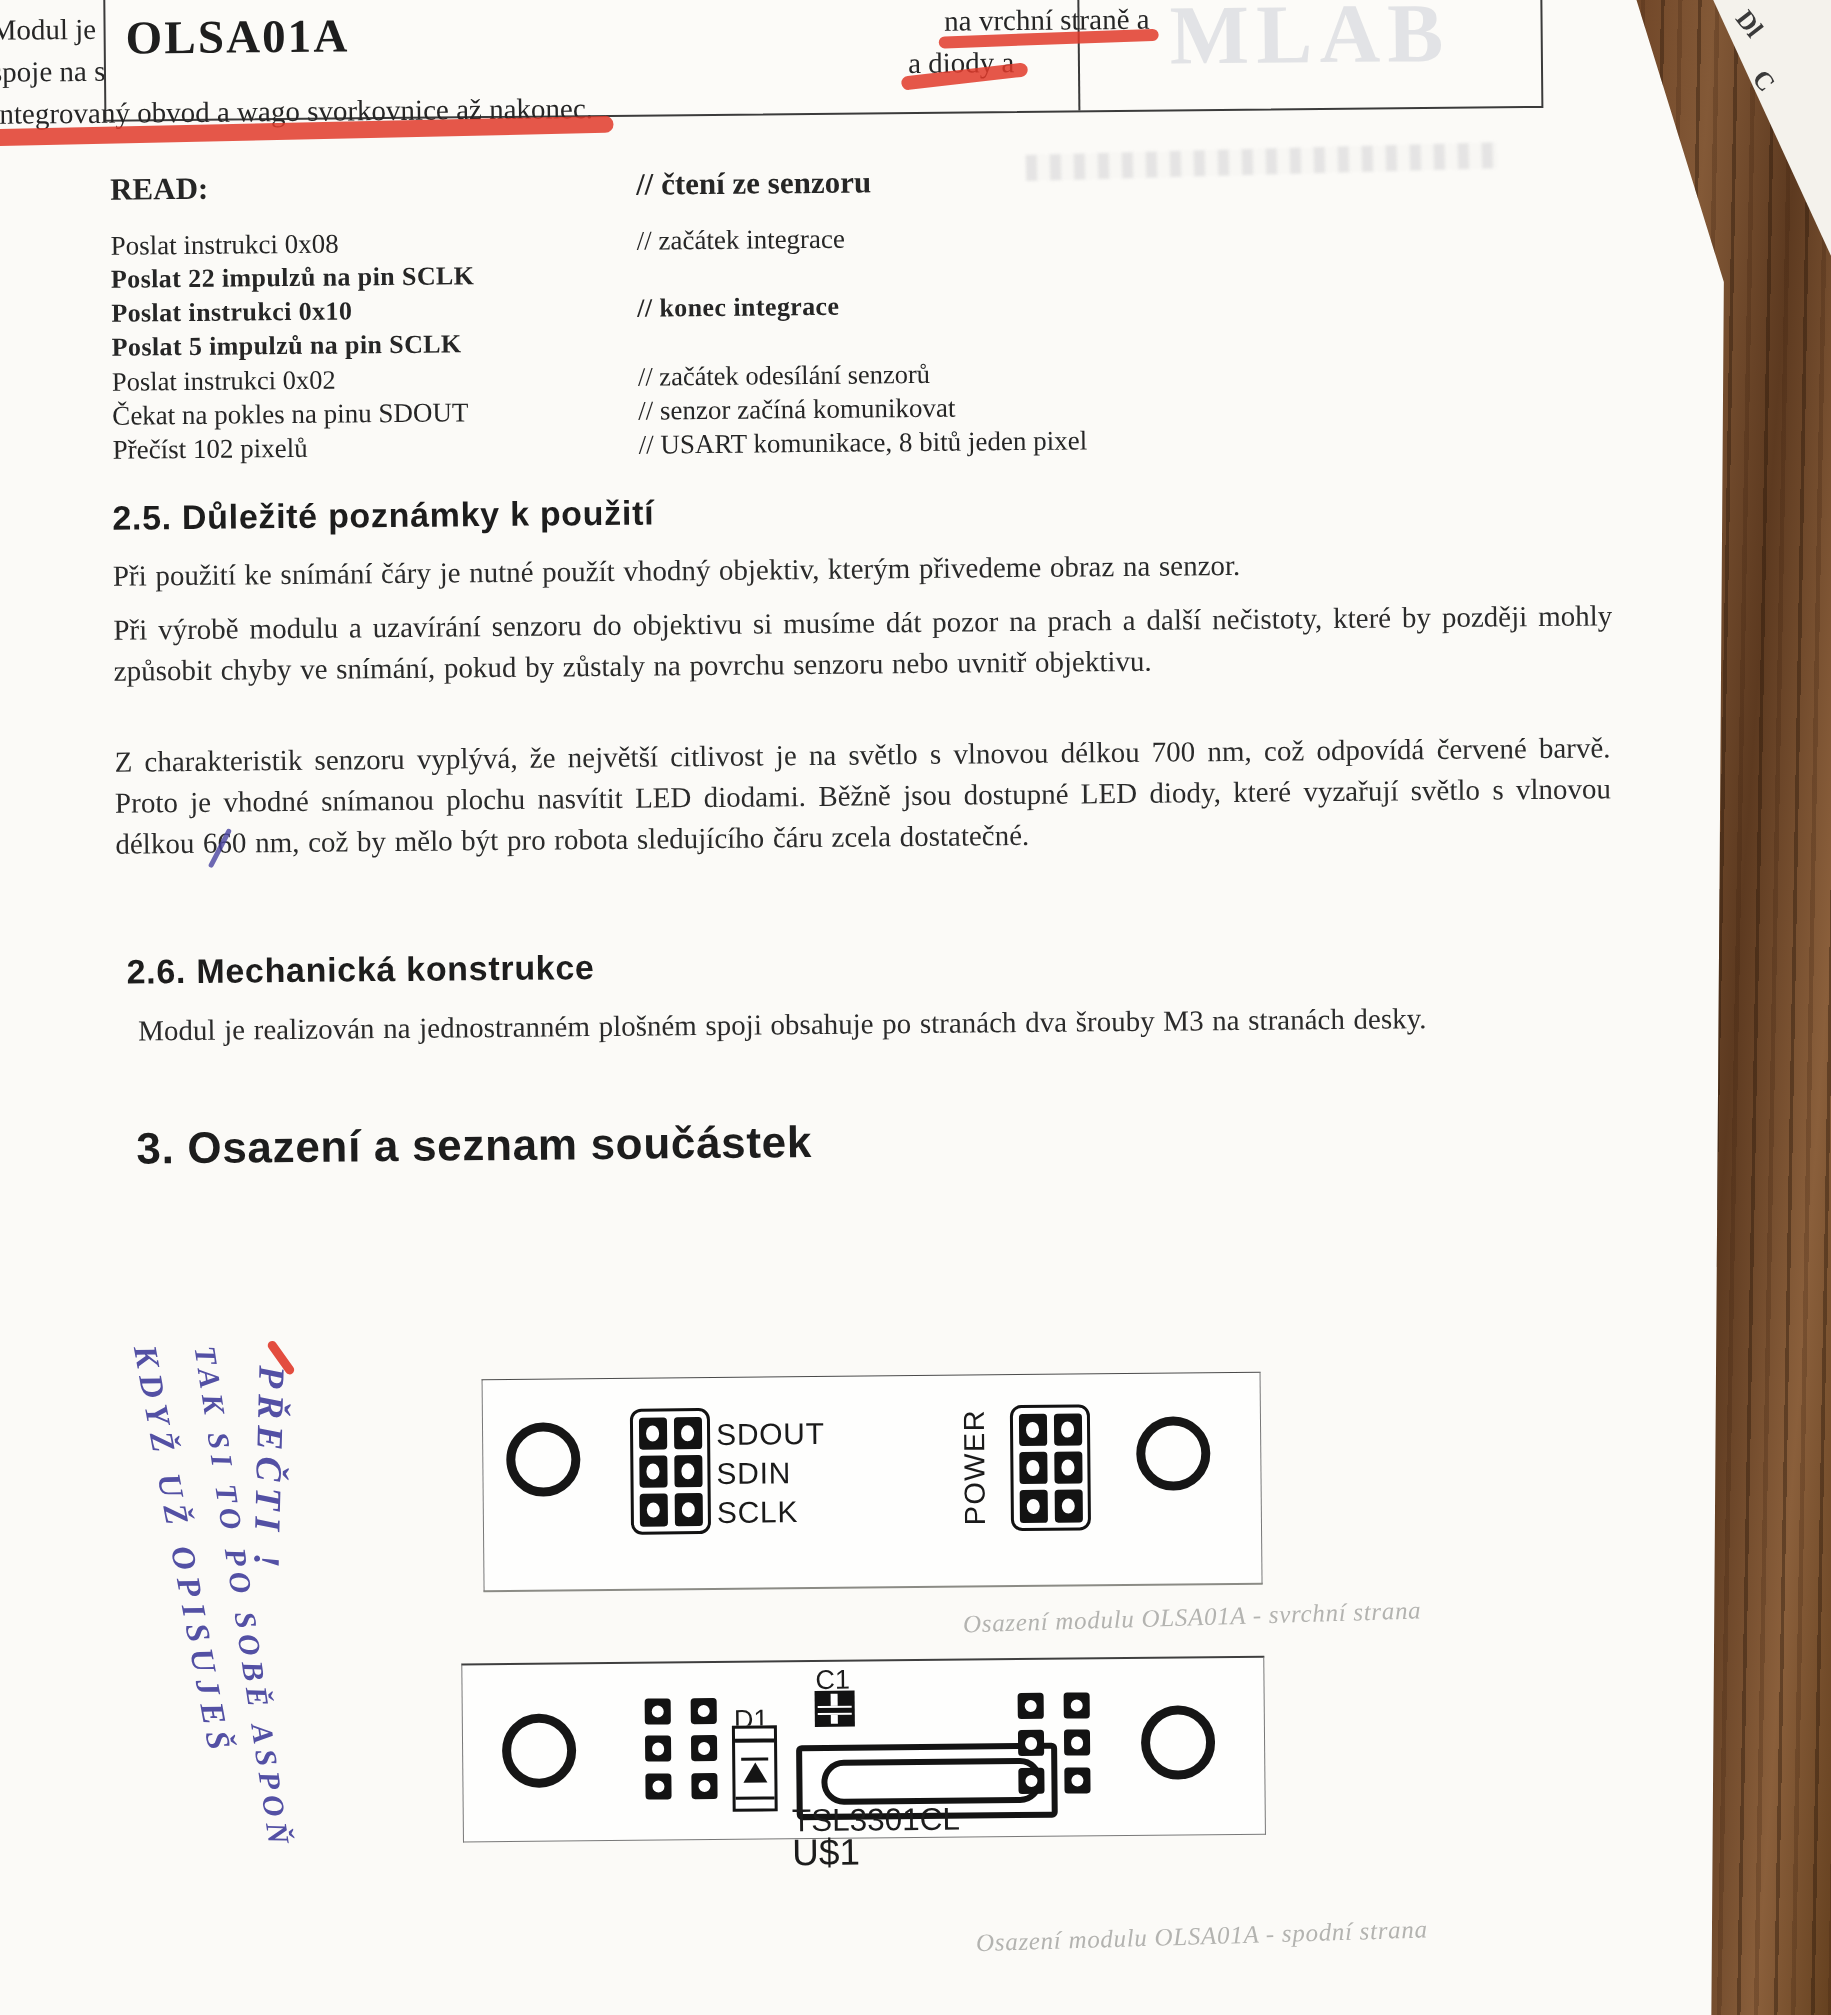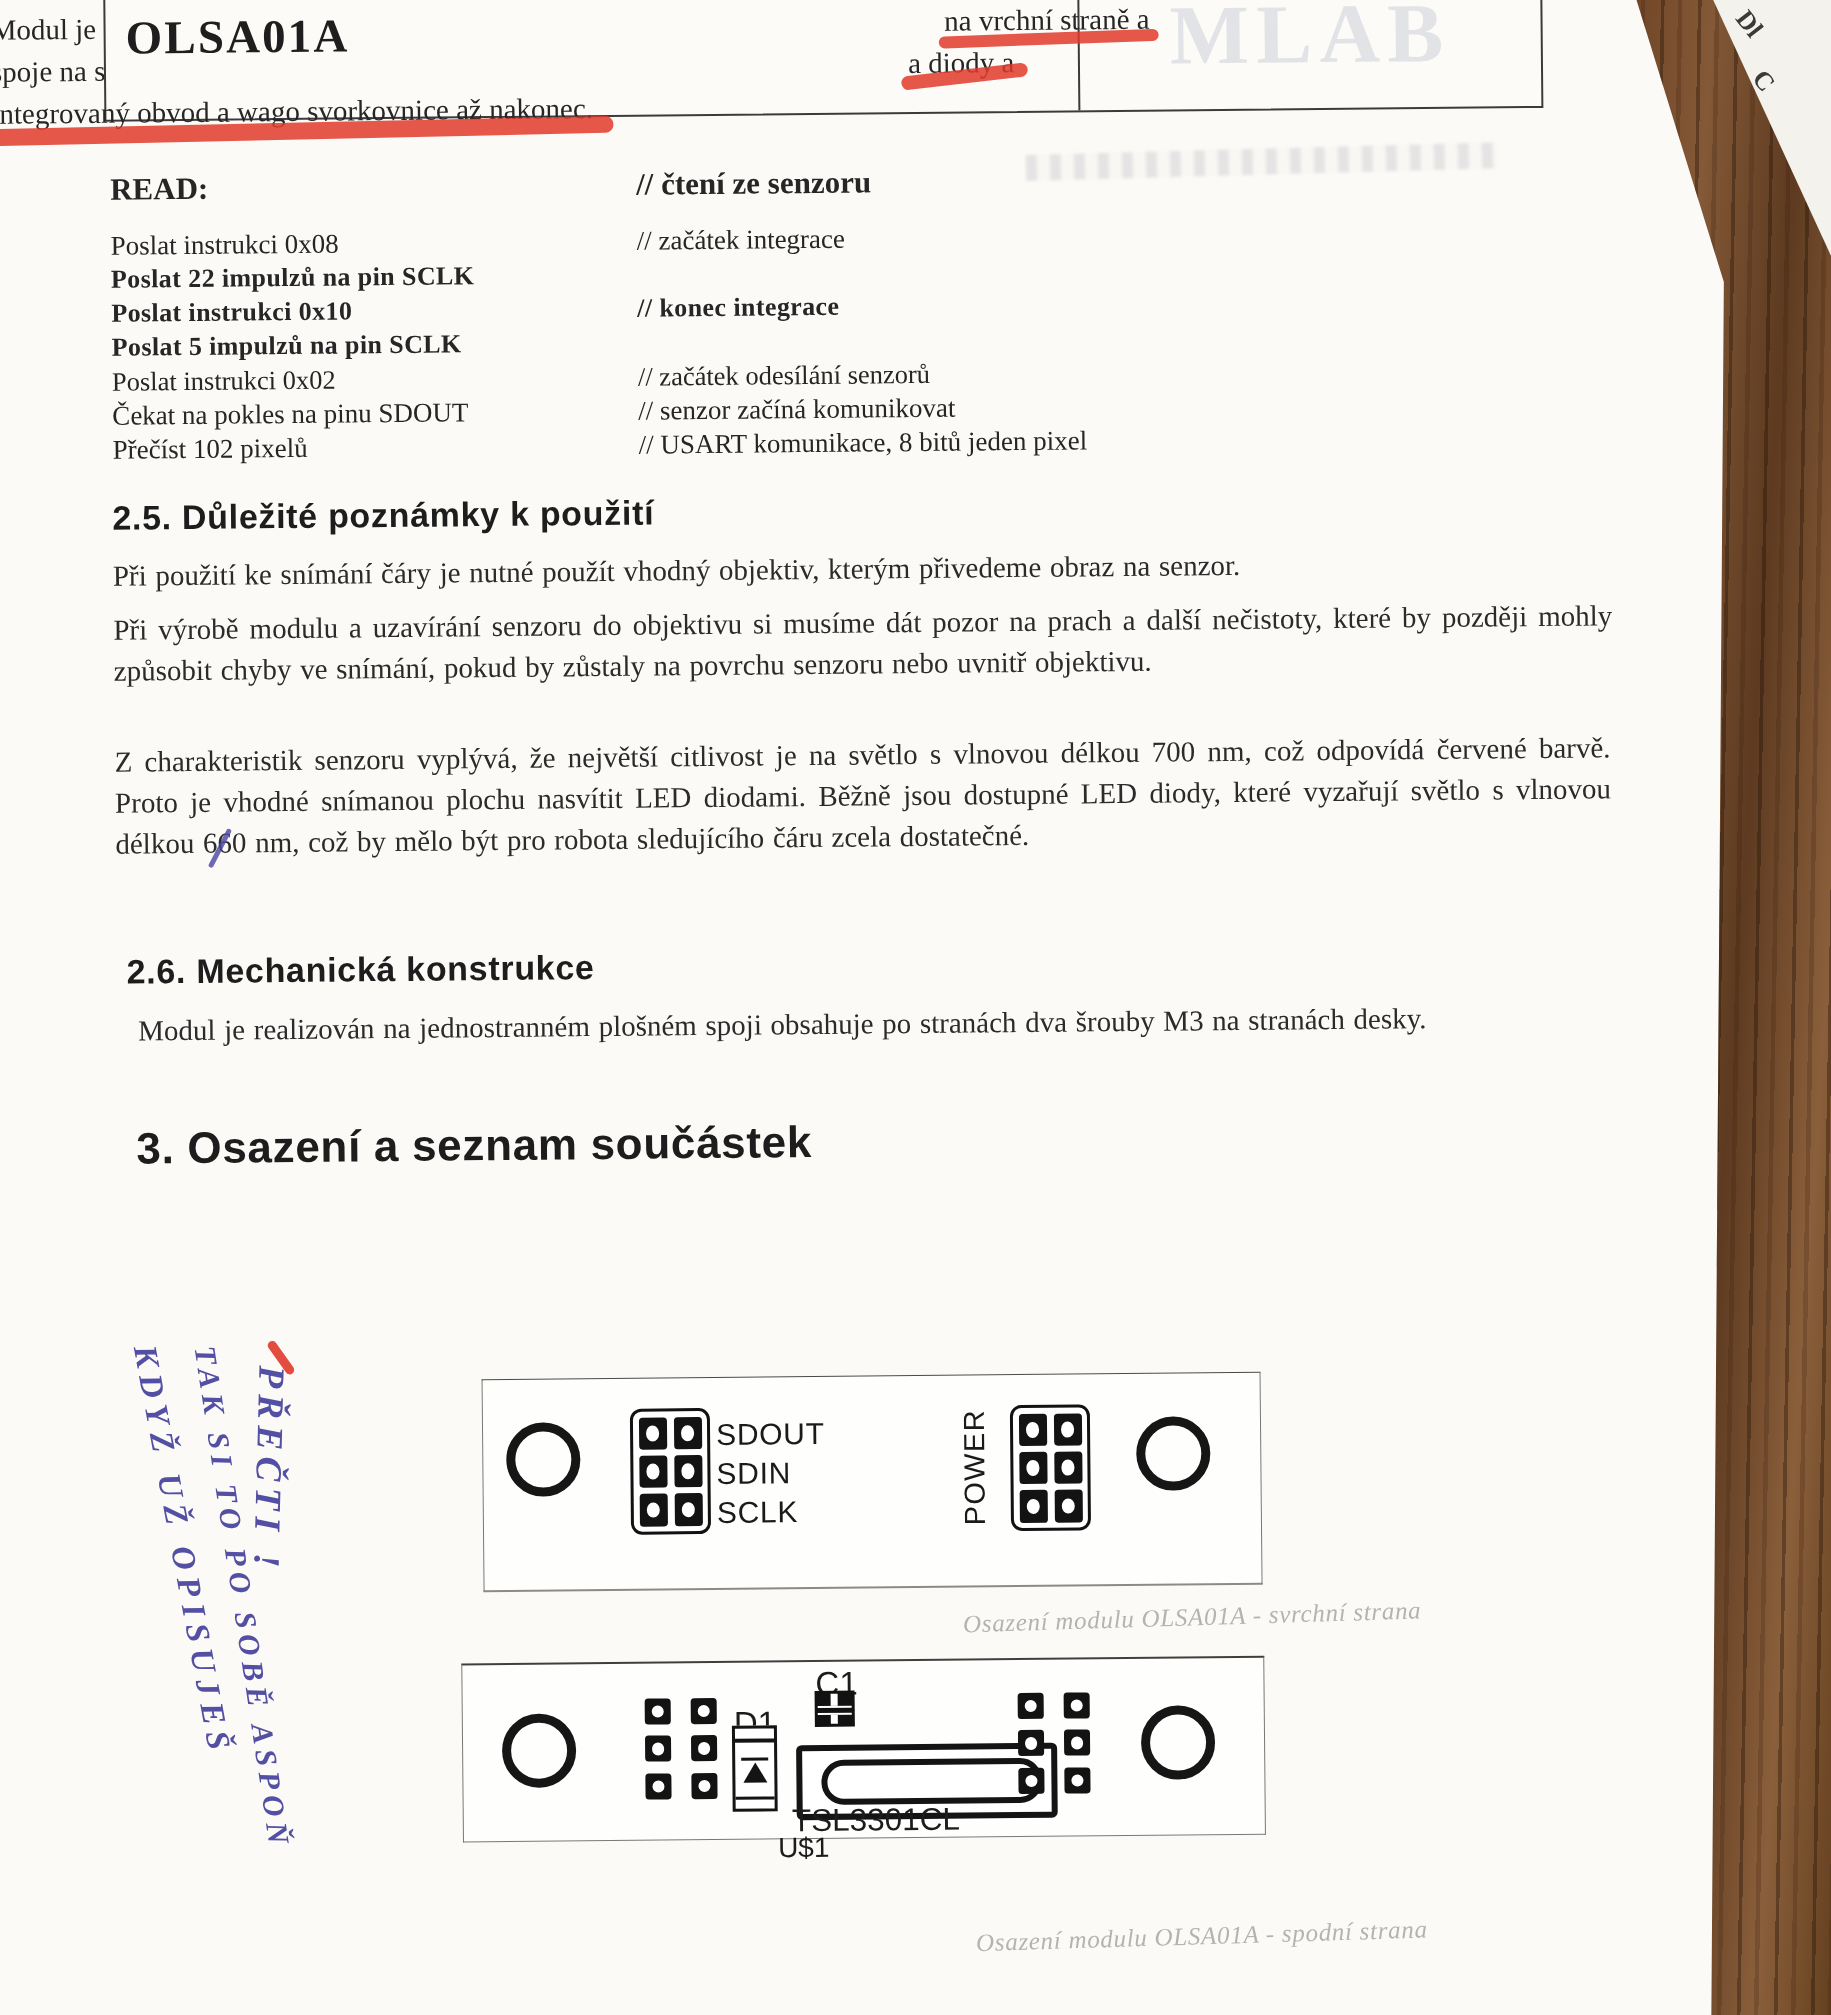--- a/index.html
+++ b/index.html
@@ -74,37 +74,37 @@
              font-size:30px;line-height:39px;color:#1a1a1a;letter-spacing:0.7px}
   .power{position:absolute;left:475px;top:29px;width:40px;height:126px;
          font-family:"Liberation Sans",sans-serif;font-size:29px;color:#1a1a1a;
          writing-mode:vertical-rl;transform:rotate(180deg);text-align:center;letter-spacing:1.4px}
 
   .padgrp{position:absolute;display:grid;grid-template-columns:26px 26px;grid-auto-rows:26px;gap:11.4px 20px}
   #pg1{left:182px;top:35px}
   #pg2{left:555px;top:33px}
   .padgrp .pad{width:26px;height:26px}
 
-  .smalllabel{position:absolute;font-family:"Liberation Sans",sans-serif;font-size:33px;color:#1c1c1c}
+  .smalllabel{position:absolute;font-family:"Liberation Sans",sans-serif;font-size:27px;color:#1c1c1c}
   #d1-label{left:271px;top:42px}
   #c1-label{left:353px;top:2.9px}
   .diode{position:absolute;left:269px;top:63px;width:39px;height:80px;border:3.6px solid #141414;background:#fff}
   .diode::before{content:"";position:absolute;top:10px;left:0;right:0;height:3.6px;background:#141414}
   .diode::after{content:"";position:absolute;bottom:8.6px;left:0;right:0;height:3.6px;background:#141414}
   .diode .tribar{position:absolute;top:29px;left:5.7px;right:5.7px;height:2.9px;background:#141414}
   .diode .tri{position:absolute;left:50%;top:34px;transform:translateX(-50%);width:0;height:0;
               border-left:12px solid transparent;border-right:12px solid transparent;border-bottom:20px solid #141414}
   .cap-comp{position:absolute;left:352px;top:29px;width:40px;height:36px;background:#121212}
   .cap-comp::before{content:"";position:absolute;left:15.7px;top:2.9px;bottom:2.9px;width:7.2px;background:#fff}
   .cap-comp::after{content:"";position:absolute;left:2.9px;right:2.9px;top:15px;height:5px;background:#121212;
                    border-top:2.1px solid #fff;border-bottom:2.1px solid #fff}
   .tsl{position:absolute;left:333px;top:83px;width:249px;height:63px;border:6.4px solid #141414;border-radius:5.7px;background:#fff}
   .tsl::after{content:"";position:absolute;left:18.6px;right:8.6px;top:8.6px;bottom:8.6px;border:6.4px solid #141414;border-radius:715px}
   #tsl-label{left:328px;top:140px;font-size:31.5px}
-  #u1-label{left:314px;top:170px;font-size:28px}
+  #u1-label{left:328px;top:170px;font-size:37px}
 
   .caption{position:absolute;font-style:italic;font-size:25px;color:#b3b3b0;letter-spacing:0.7px;
            transform:rotate(-1.2deg);font-family:"Liberation Serif",serif}
   #cap-top{left:957px;top:1606px}
   #cap-bottom{left:967px;top:1925px}
 
   
   .hand{position:absolute;font-family:"Liberation Serif",serif;font-style:italic;font-weight:600;
         color:#45429e;text-transform:uppercase;transform-origin:0 0;white-space:nowrap;opacity:.92}
   #hand1{left:159px;top:1335px;font-size:33px;letter-spacing:7.2px;transform:rotate(80deg)}

